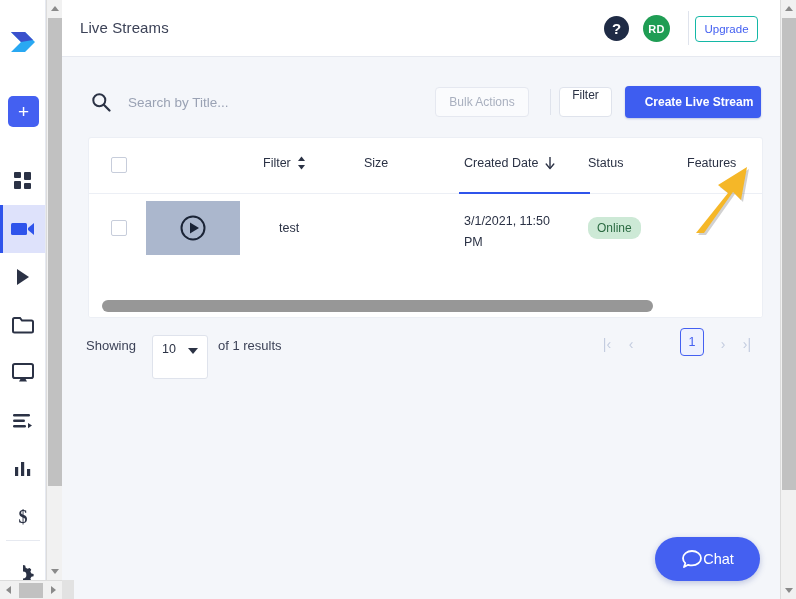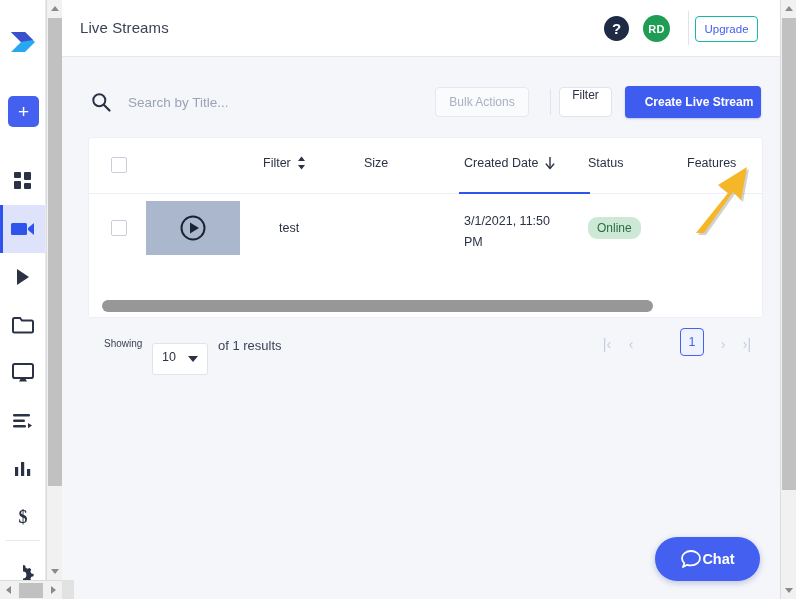--- a/index.html
+++ b/index.html
@@ -355,28 +355,28 @@
   }
 
   
   .pager {
     position: absolute;
     left: 0; top: 270px;
     width: 718px; height: 50px;
   }
   .showing-label {
     position: absolute;
-    left: 42px; top: 11px;
-    font-size: 10px;
+    left: 24px; top: 11px;
+    font-size: 13px;
     color: #3c4257;
   }
   .page-size {
     position: absolute;
-    left: 90px; top: 16px;
-    width: 56px; height: 32px;
+    left: 90px; top: 8px;
+    width: 56px; height: 44px;
     border: 1px solid #dfe3ec;
     border-radius: 3px;
     background: #ffffff;
     cursor: pointer;
   }
   .page-size .val {
     position: absolute;
     left: 9px; top: 6px;
     font-size: 12.5px;
     color: #2b3245;
@@ -422,21 +422,21 @@
   .chat-btn {
     position: absolute;
     left: 593px; top: 480px;
     width: 105px; height: 44px;
     border-radius: 22px;
     background: #4460f1;
     color: #ffffff;
     display: flex; align-items: center; justify-content: center;
     gap: 0;
     font-size: 14.5px;
-    font-weight: bold;
+    font-weight: normal;
     cursor: pointer;
     box-shadow: 0 2px 6px rgba(40,60,150,.28);
   }
 
   
   .annot-arrow {
     position: absolute;
     left: 628px; top: 108px;
     width: 62px; height: 70px;
     pointer-events: none;

